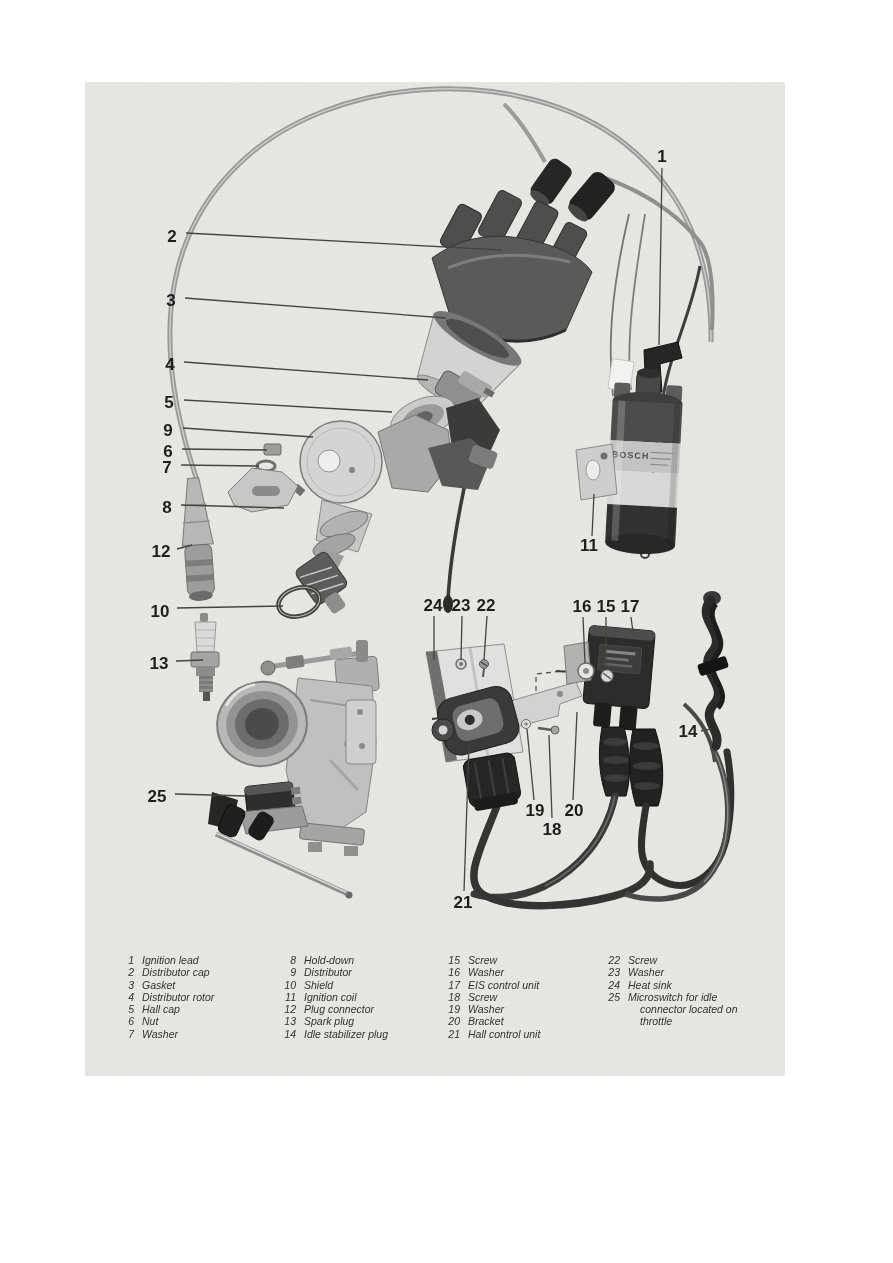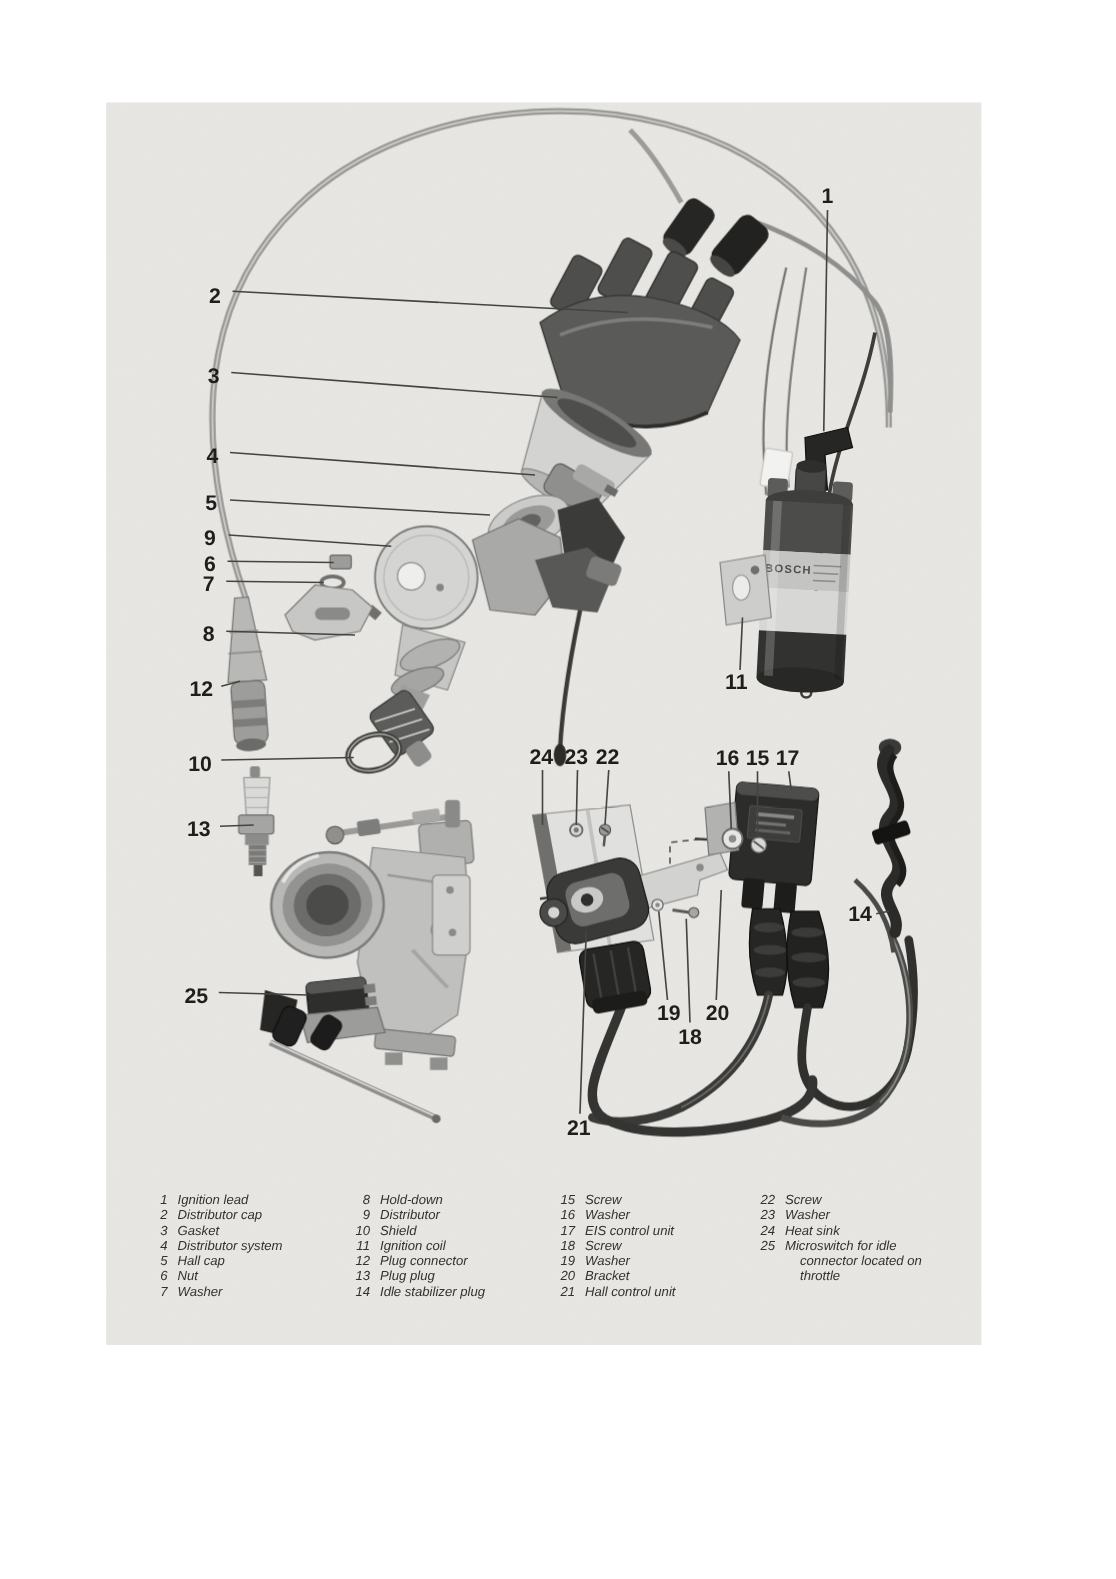--- a/index.html
+++ b/index.html
@@ -392,21 +392,21 @@
   <div class="lrow">
         <span class="lnum">2</span>
         <span class="ltxt">Distributor cap</span>
       </div>
   <div class="lrow">
         <span class="lnum">3</span>
         <span class="ltxt">Gasket</span>
       </div>
   <div class="lrow">
         <span class="lnum">4</span>
-        <span class="ltxt">Distributor system</span>
+        <span class="ltxt">Distributor rotor</span>
       </div>
   <div class="lrow">
         <span class="lnum">5</span>
         <span class="ltxt">Hall cap</span>
       </div>
   <div class="lrow">
         <span class="lnum">6</span>
         <span class="ltxt">Nut</span>
       </div>
   <div class="lrow">
@@ -430,21 +430,21 @@
   <div class="lrow">
         <span class="lnum">11</span>
         <span class="ltxt">Ignition coil</span>
       </div>
   <div class="lrow">
         <span class="lnum">12</span>
         <span class="ltxt">Plug connector</span>
       </div>
   <div class="lrow">
         <span class="lnum">13</span>
-        <span class="ltxt">Plug plug</span>
+        <span class="ltxt">Spark plug</span>
       </div>
   <div class="lrow">
         <span class="lnum">14</span>
         <span class="ltxt">Idle stabilizer plug</span>
       </div>
 </div>
 <div class="legendcol c3">
   <div class="lrow">
         <span class="lnum">15</span>
         <span class="ltxt">Screw</span>

